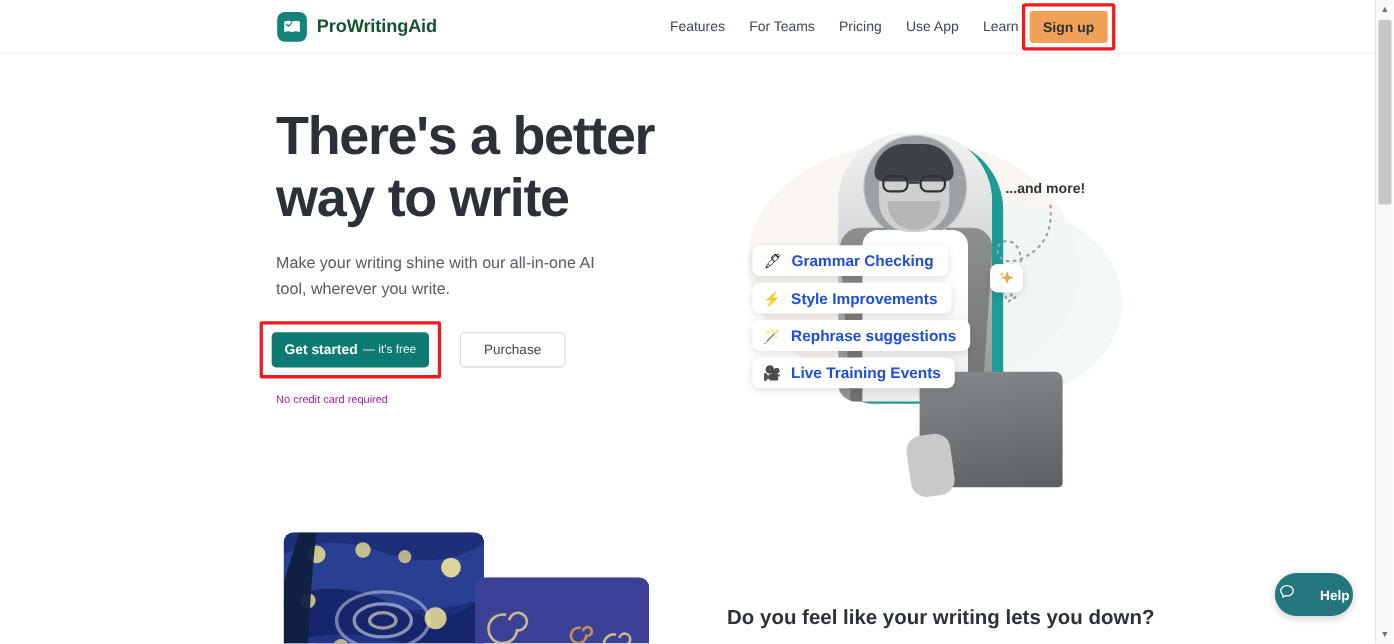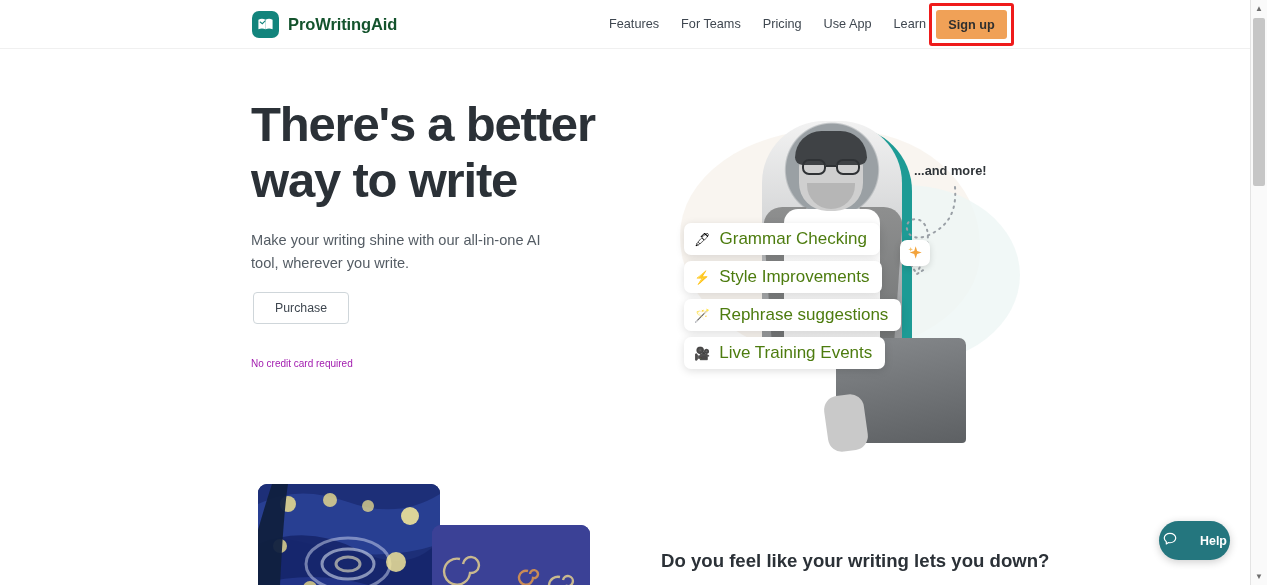--- a/index.html
+++ b/index.html
@@ -324,23 +324,23 @@
     align-items: center;
     gap: 9px;
     background: #ffffff;
     border-radius: 7px;
     box-shadow: 0 2px 8px rgba(0,0,0,0.13);
     padding: 6px 13px 6px 10px;
     width: max-content;
   }
   .pill-icon { font-size: 13px; line-height: 1; flex: none; }
   .pill-label {
-    font-size: 17px;
-    font-weight: 400;
-    color: #4d7c0f;
+    font-size: 14px;
+    font-weight: 700;
+    color: #1d4ed8;
     white-space: nowrap;
   }
 
   
   .card-starry {
     position: absolute;
     left: 258px; top: 484px;
     width: 182px; height: 150px;
     border-radius: 9px;
     overflow: hidden;
@@ -447,20 +447,26 @@
 
     <div class="hero-copy">
       <h1 class="hero-title">
         <span>There's a better</span><br>
         <span>way to write</span>
       </h1>
       <p class="hero-sub">Make your writing shine with our all-in-one AI tool, wherever you write.</p>
     </div>
 
     <div class="cta-row">
+      <div class="getstarted-wrap">
+        <button class="btn-getstarted">
+          <span>Get started</span>
+          <span class="free">— it's free</span>
+        </button>
+      </div>
       <button class="btn-purchase">Purchase</button>
     </div>
 
     <div class="nocard">No credit card required</div>
 
     <div class="hero-art">
       <div class="art-blob"></div>
       <div class="art-blob2"></div>
       <div class="art-teal"></div>
 

